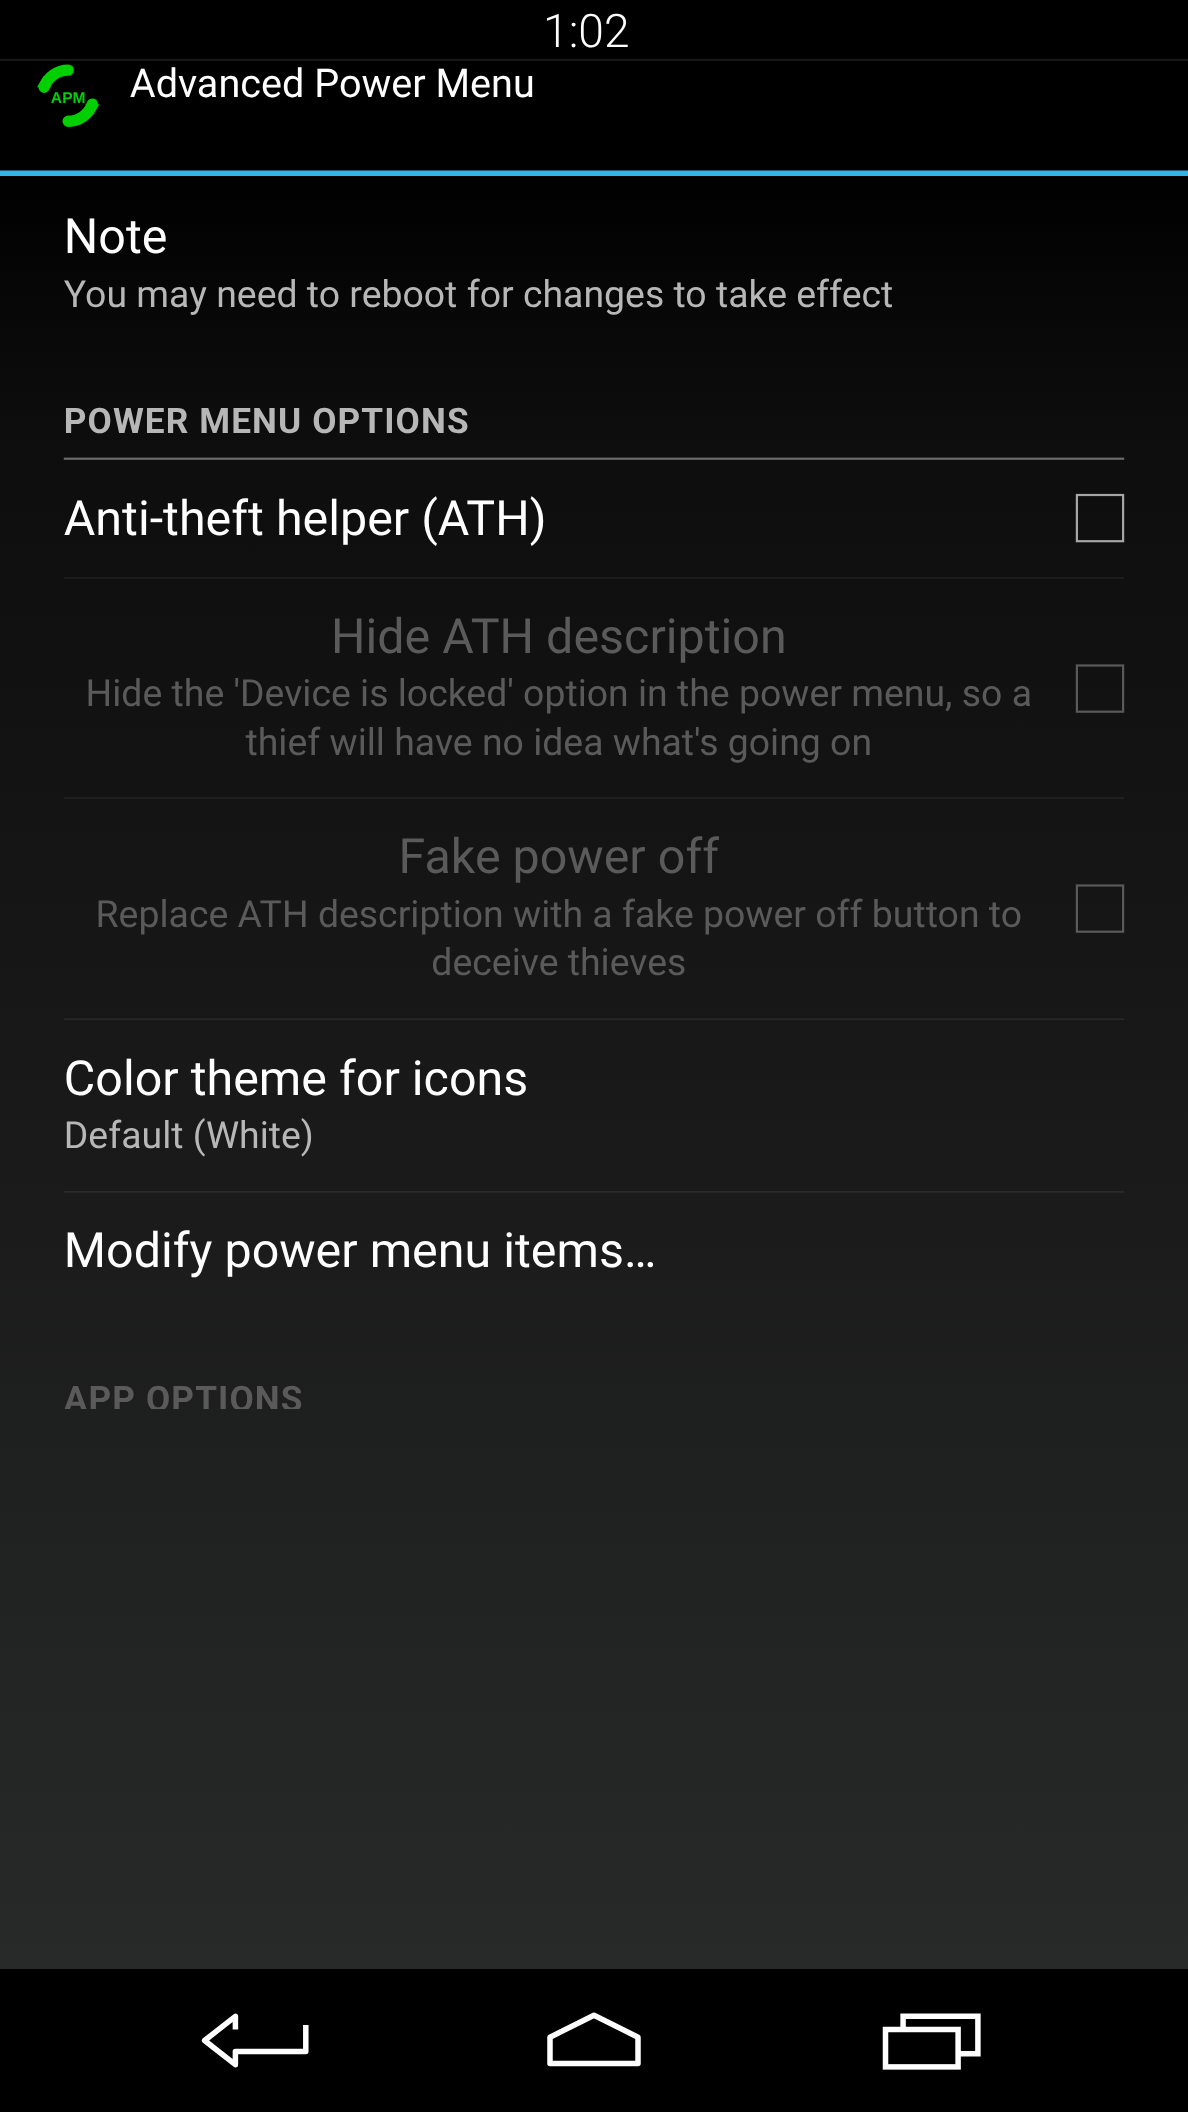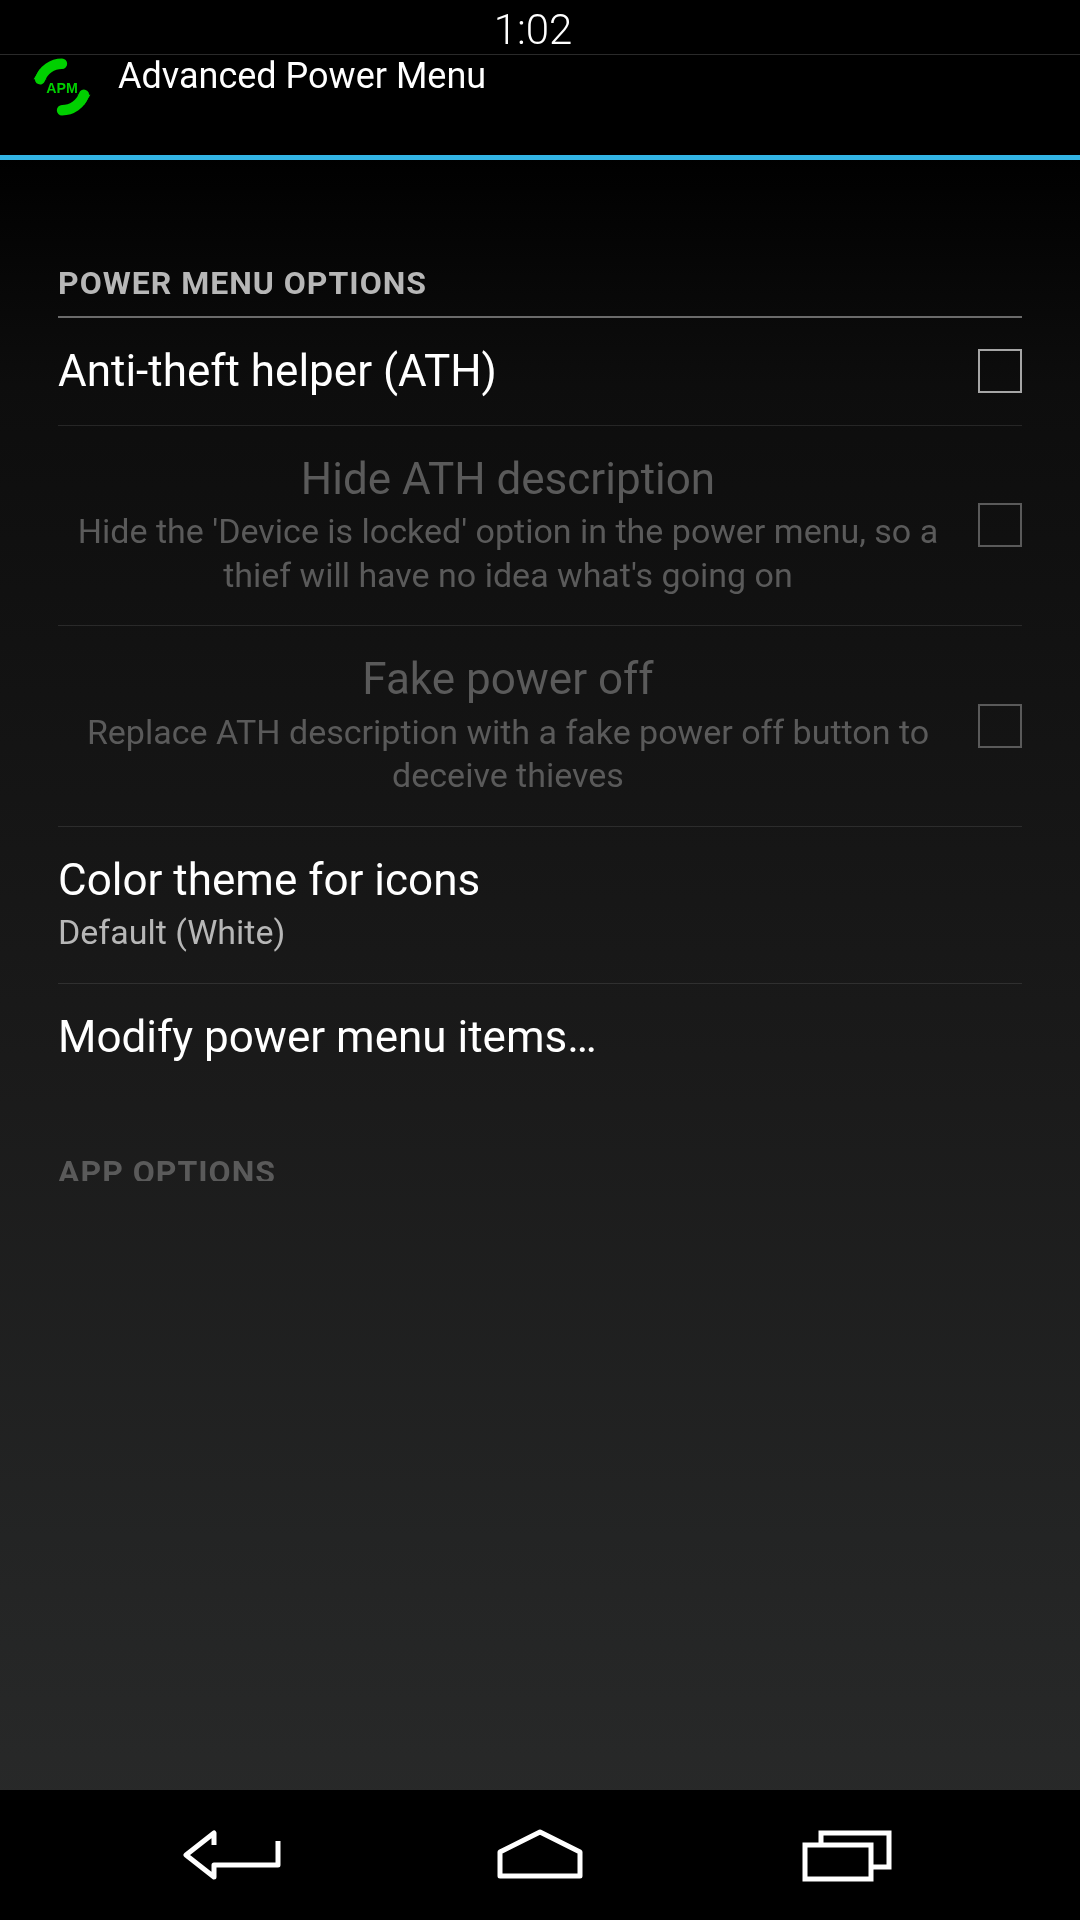--- a/index.html
+++ b/index.html
@@ -187,20 +187,22 @@
       </svg>
     </span>
     <span class="app-title">Advanced Power Menu</span>
   </div>
   <div class="accent-divider"></div>
 
   <div class="content">
 
     <div class="pref-item first-pref no-divider">
       <div class="pref-text">
+        <div class="pref-title">Note</div>
+        <div class="pref-summary">You may need to reboot for changes to take effect</div>
       </div>
     </div>
 
     <div class="section-header">POWER MENU OPTIONS</div>
 
     <div class="pref-item">
       <div class="pref-text">
         <div class="pref-title">Anti-theft helper (ATH)</div>
       </div>
       <div class="checkbox"></div>

